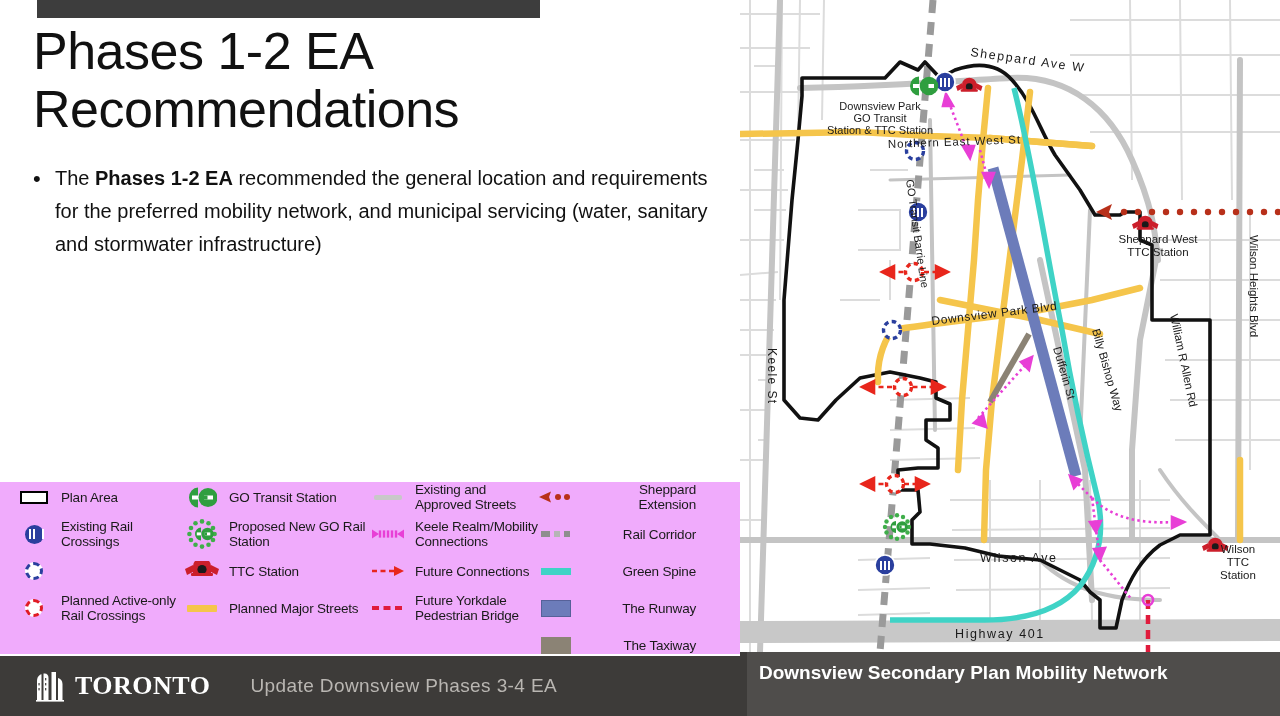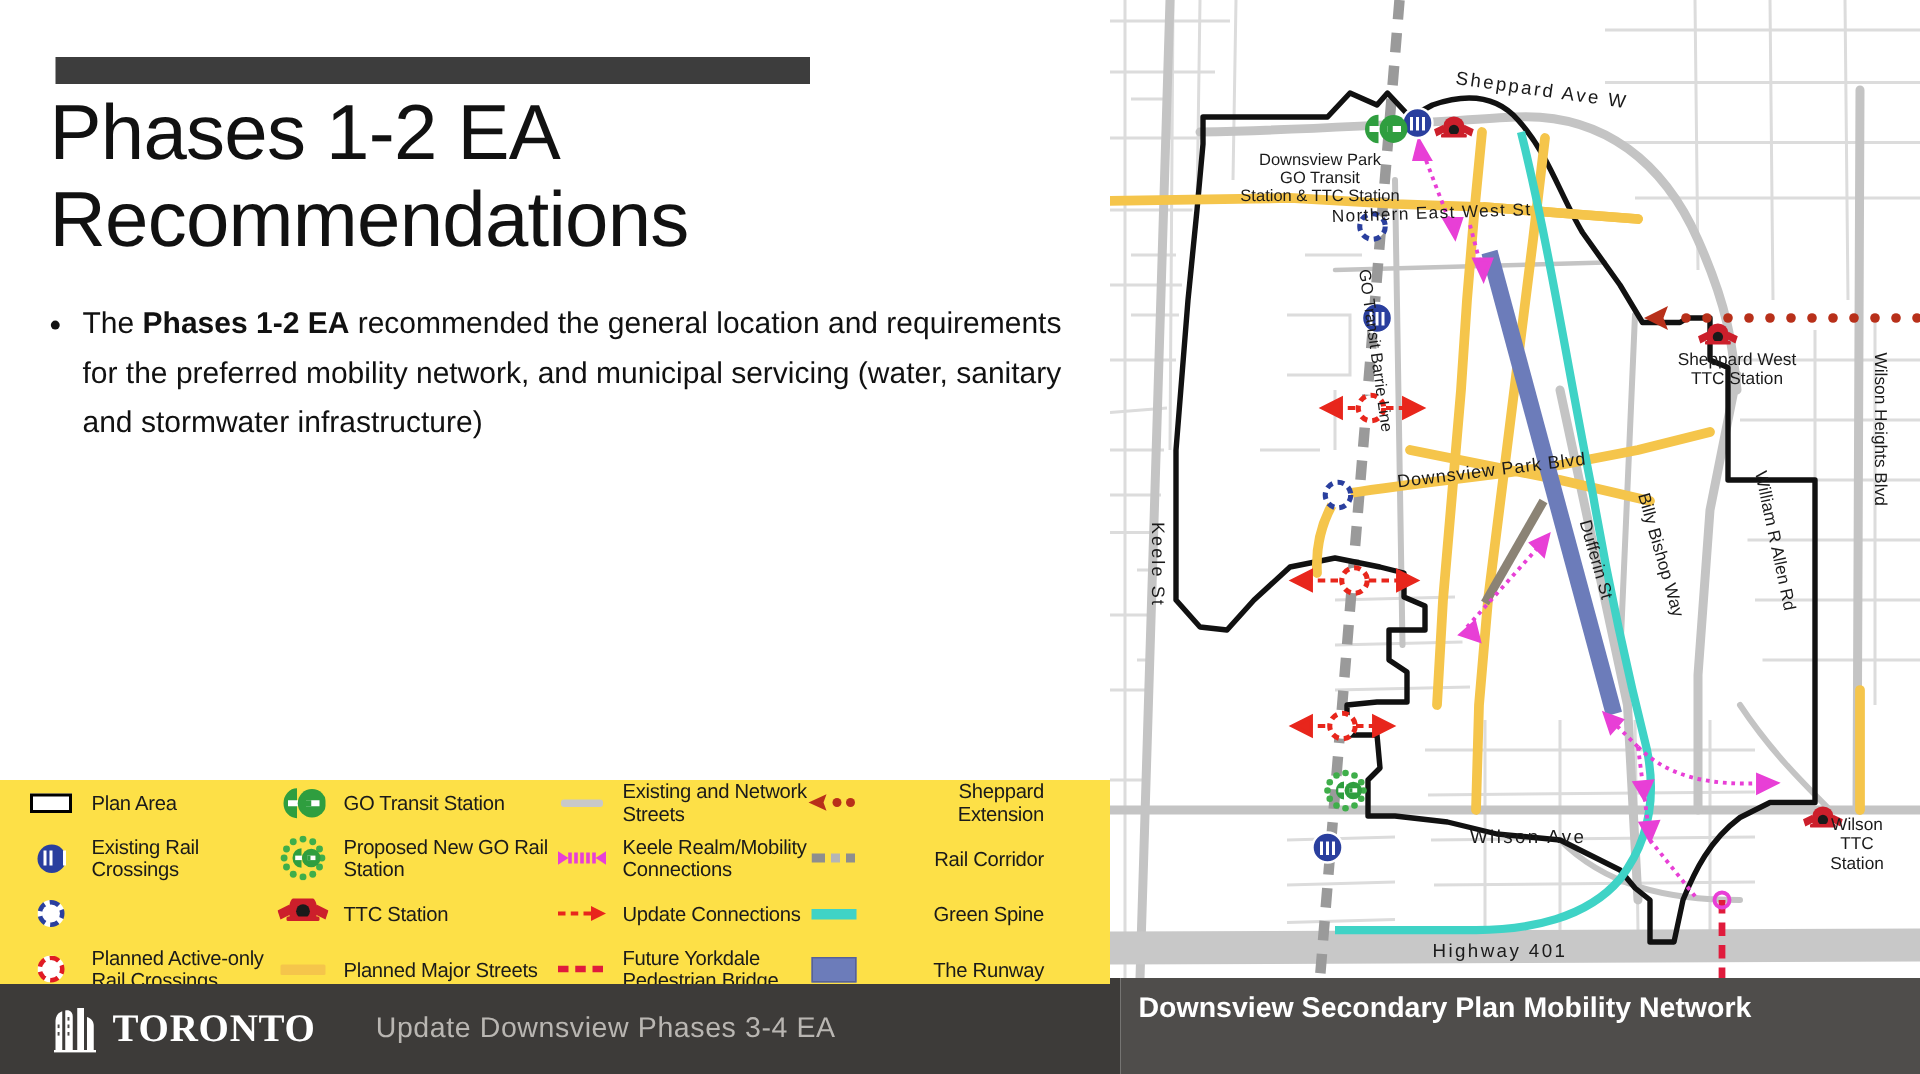--- a/index.html
+++ b/index.html
@@ -6,21 +6,21 @@
   * { box-sizing: border-box; margin: 0; padding: 0; }
   html, body {
     width: 1280px; height: 716px;
     background: #ffffff;
     font-family: "Liberation Sans", sans-serif;
     overflow: hidden;
   }
   #slide { position: relative; width: 1280px; height: 716px; background:#fff; }
 
   
-  #left-panel { position:absolute; left:0; top:0; width:740px; height:656px; background:#fff;margin-top:38px; }
+  #left-panel { position:absolute; left:0; top:0; width:740px; height:656px; background:#fff; }
 
   #title-rule {
     position:absolute; left:37px; top:0px; width:503px; height:18px;
     background:#3d3d3d;
   }
   #page-title {
     position:absolute; left:33px; top:22px; width:600px;
     font-size:52px; line-height:58px; font-weight:400; color:#111;
     letter-spacing:-0.5px;
   }
@@ -32,21 +32,21 @@
     text-align:left;
   }
   .bullet-text {
     flex:1 1 auto; font-size:20px; line-height:33px; color:#111;
   }
   .bullet-text b { font-weight:700; }
 
   
   #legend {
     position:absolute; left:0px; top:482px; width:740px; height:172px;
-    background:#fde047;
+    background:#f0abfc;
   }
   .legend-col { position:absolute; top:0; }
   #legend-col-1 { left:14px;  width:180px; }
   #legend-col-2 { left:182px; width:190px; }
   #legend-col-3 { left:368px; width:172px; }
   #legend-col-4 { left:536px; width:160px;text-align:right; }
 
   .legend-item {
     display:flex; align-items:center; margin-bottom:7px; min-height:30px;
   }
@@ -234,21 +234,21 @@
           <span class="legend-label">Planned Major Streets</span>
         </div>
       </div>
 
       <div class="legend-col" id="legend-col-3">
 
         <div class="legend-item">
           <span class="legend-sym">
             <span class="sym-greyline"></span>
           </span>
-          <span class="legend-label">Existing and Network Streets</span>
+          <span class="legend-label">Existing and Approved Streets</span>
         </div>
 
         <div class="legend-item">
           <span class="legend-sym">
             <svg width="34" height="14" viewBox="0 0 34 14">
               <path d="M8 7 L1 2.5 L1 11.5 Z" fill="#e83fd6"></path>
               <path d="M26 7 L33 2.5 L33 11.5 Z" fill="#e83fd6"></path>
               <g stroke="#e83fd6" stroke-width="2.4">
                 <line x1="9" y1="3.4" x2="9" y2="10.6"></line>
                 <line x1="13" y1="3.4" x2="13" y2="10.6"></line>
@@ -261,21 +261,21 @@
           <span class="legend-label">Keele Realm/Mobility Connections</span>
         </div>
 
         <div class="legend-item">
           <span class="legend-sym">
             <svg width="34" height="14" viewBox="0 0 34 14">
               <line x1="1" y1="7" x2="24" y2="7" stroke="#e8261c" stroke-width="2.6" stroke-dasharray="5,3.5"></line>
               <path d="M33 7 L23 2 L23 12 Z" fill="#e8261c"></path>
             </svg>
           </span>
-          <span class="legend-label">Update Connections</span>
+          <span class="legend-label">Future Connections</span>
         </div>
 
         <div class="legend-item">
           <span class="legend-sym">
             <svg width="34" height="12" viewBox="0 0 34 12">
               <line x1="1" y1="6" x2="33" y2="6" stroke="#e01b3c" stroke-width="4.2" stroke-dasharray="7,4.5"></line>
             </svg>
           </span>
           <span class="legend-label">Future Yorkdale Pedestrian Bridge</span>
         </div>

